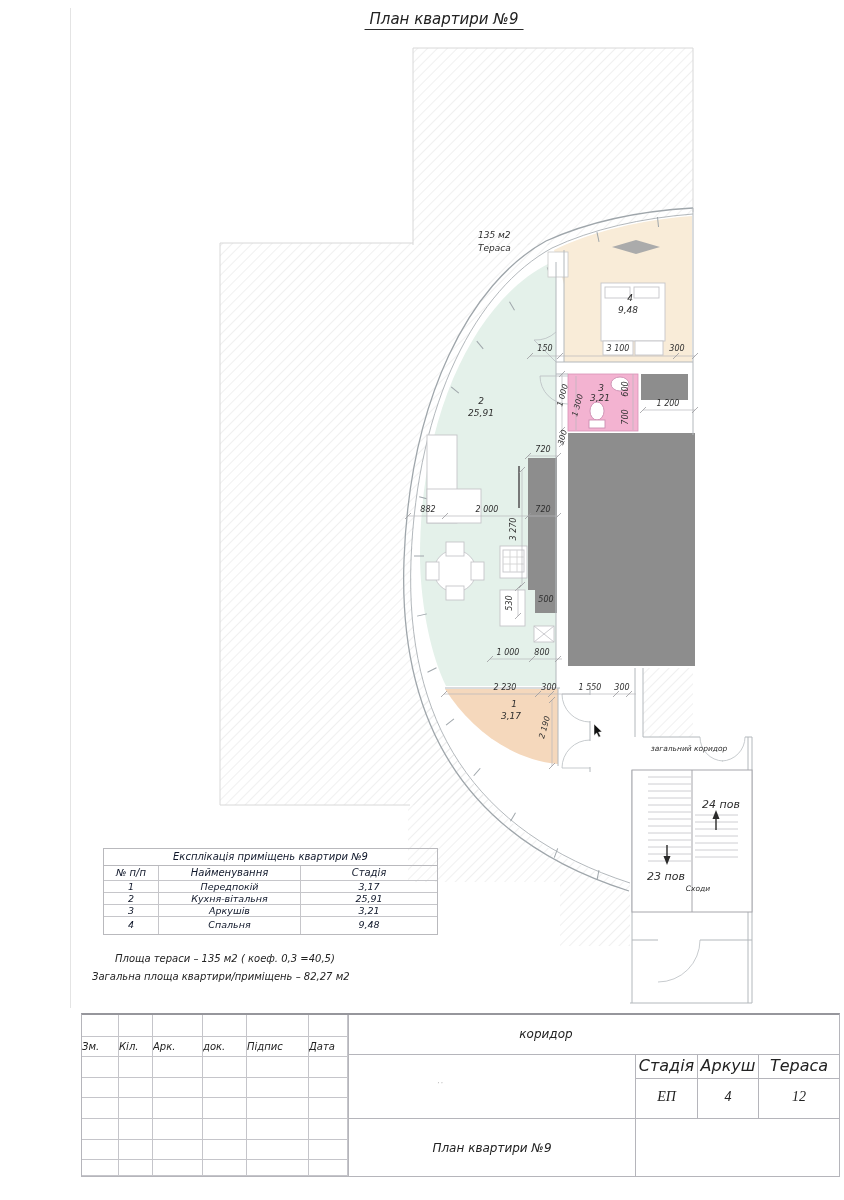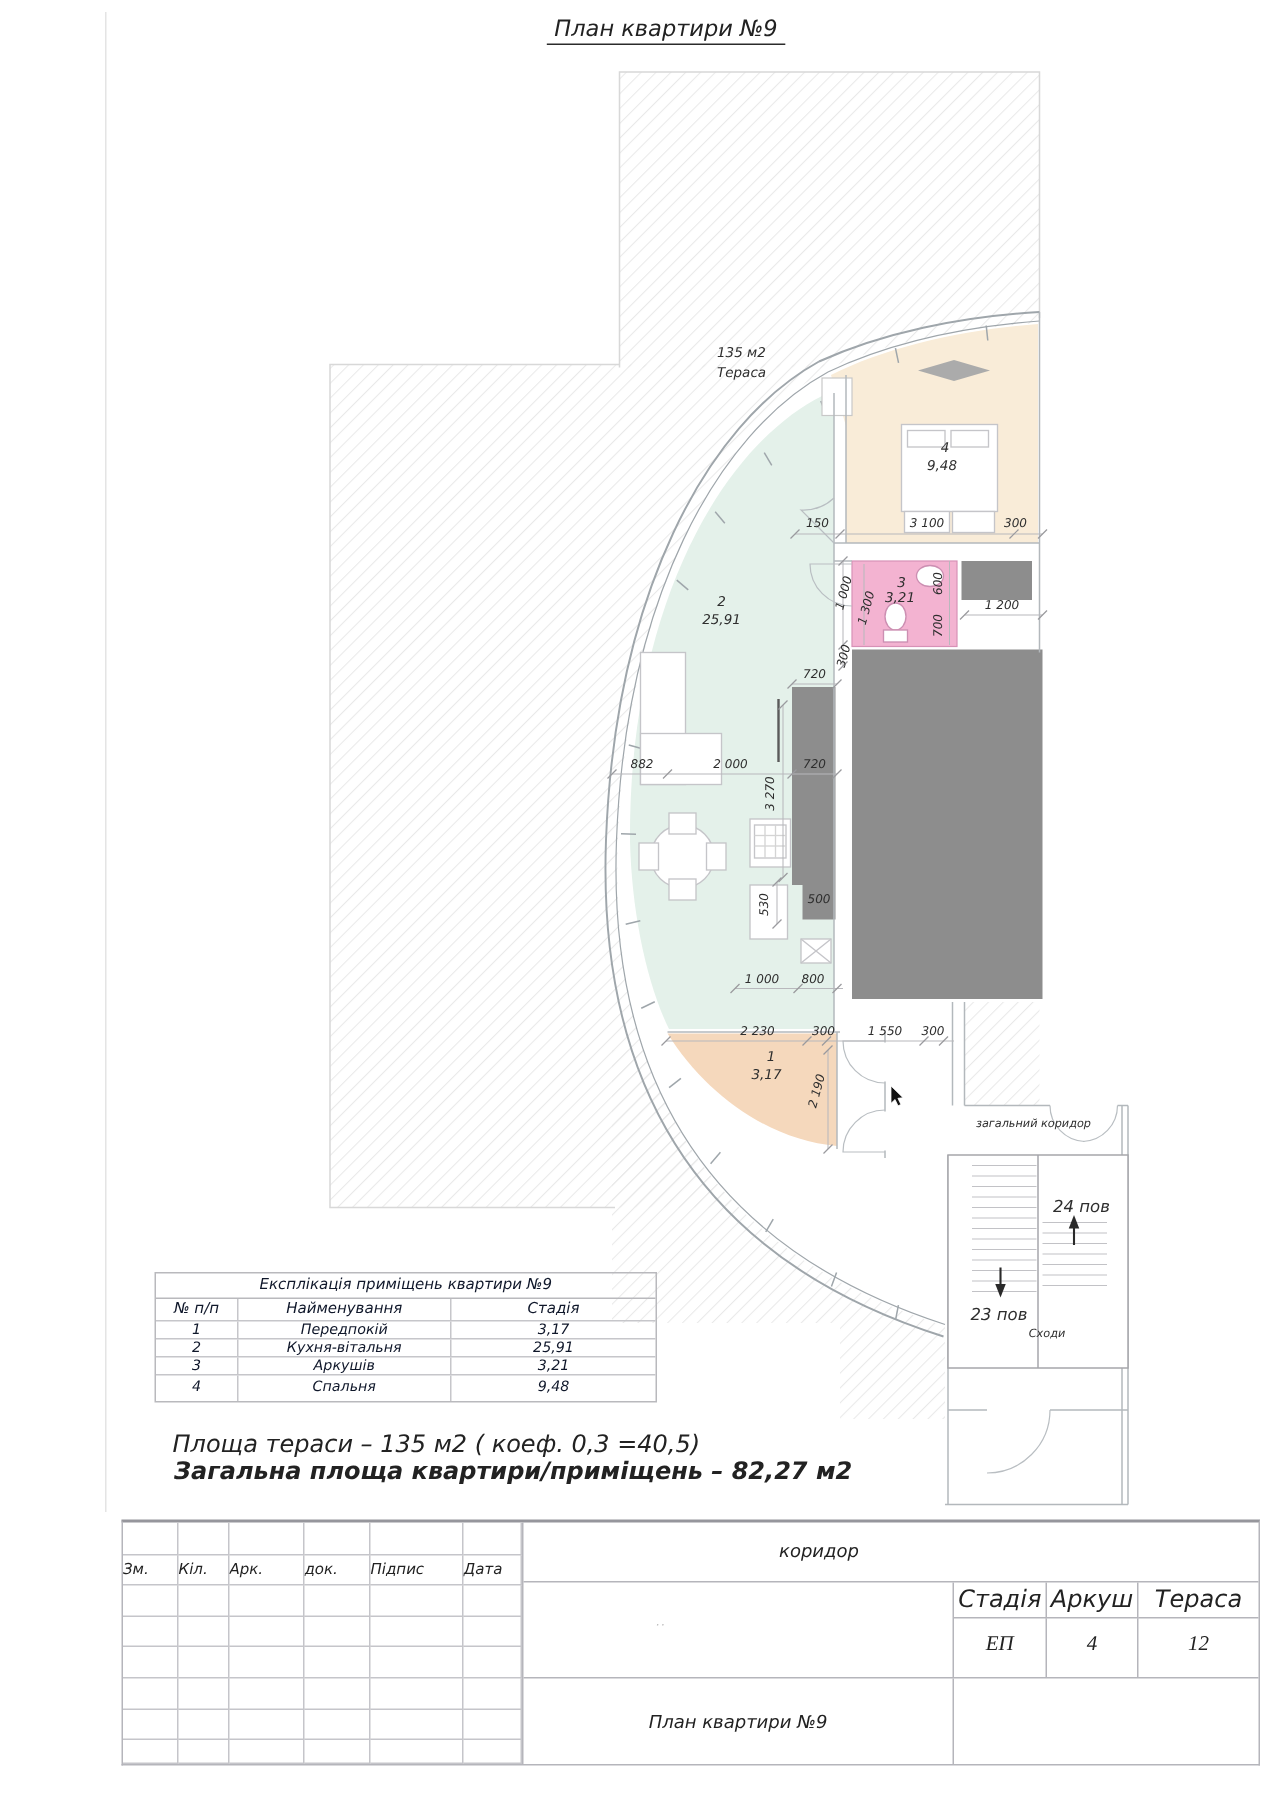--- a/index.html
+++ b/index.html
@@ -19,23 +19,23 @@
        box-sizing:border-box;}
   #exp *{box-sizing:border-box;}
   .exp-title{height:17px;line-height:16px;text-align:center;font-size:10px;border-bottom:1px solid #b9b9bd;}
   .exp-row{display:flex;height:12px;border-bottom:1px solid #c6c6ca;font-size:9.5px;line-height:11px;text-align:center;justify-content:center;}
   .exp-row.head{height:15px;line-height:14px;font-size:10px;}
   .exp-row:last-child{border-bottom:none;height:17px;line-height:15px;}
   .exp-c1{width:55px;border-right:1px solid #c6c6ca;}
   .exp-c2{width:142px;border-right:1px solid #c6c6ca;}
   .exp-c3{flex:1;}
   
-  .note{font-size:16px;font-style:italic;color:#222;white-space:nowrap;}
+  .note{font-size:10px;font-style:italic;color:#222;white-space:nowrap;}
   #note1{left:115px;top:953px;}
-  #note2{left:116px;top:971px;font-weight:bold;}
+  #note2{left:92px;top:971px;}
   
   #tb{left:81px;top:1013px;width:759px;height:164px;border:1px solid #b5b5bb;border-top:2px solid #96969c;
       box-sizing:border-box;font-style:italic;color:#222;display:flex;}
   #tb *{box-sizing:border-box;}
   #tb-left{width:266px;height:100%;display:grid;
      grid-template-columns:37px 34px 50px 44px 62px 39px;
      grid-template-rows:22px 20px 21px 20px 21px 21px 20px auto;}
   .tbl-cell{border-right:1px solid #c5c5ca;border-bottom:1px solid #c5c5ca;
      font-size:10px;line-height:19px;overflow:hidden;}
   #tb-right{flex:1;border-left:1px solid #b5b5bb;display:flex;flex-direction:column;position:relative;}

